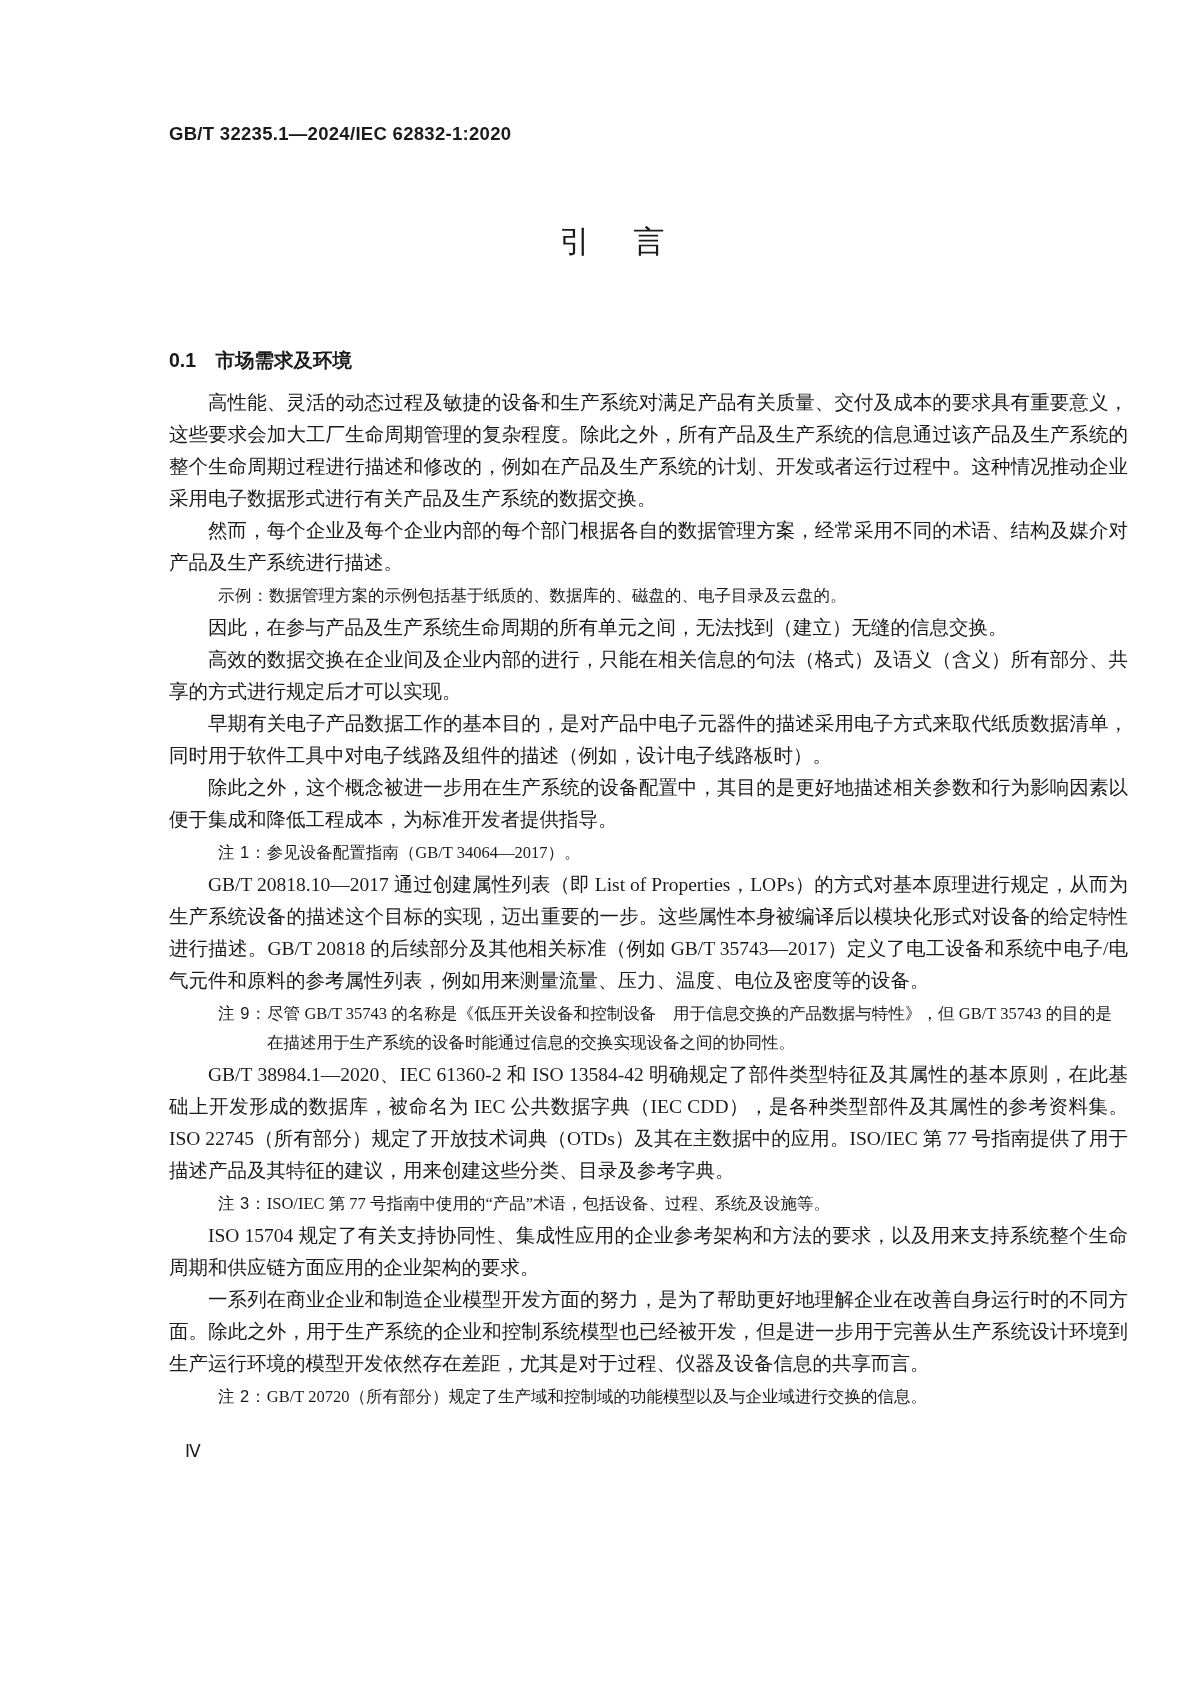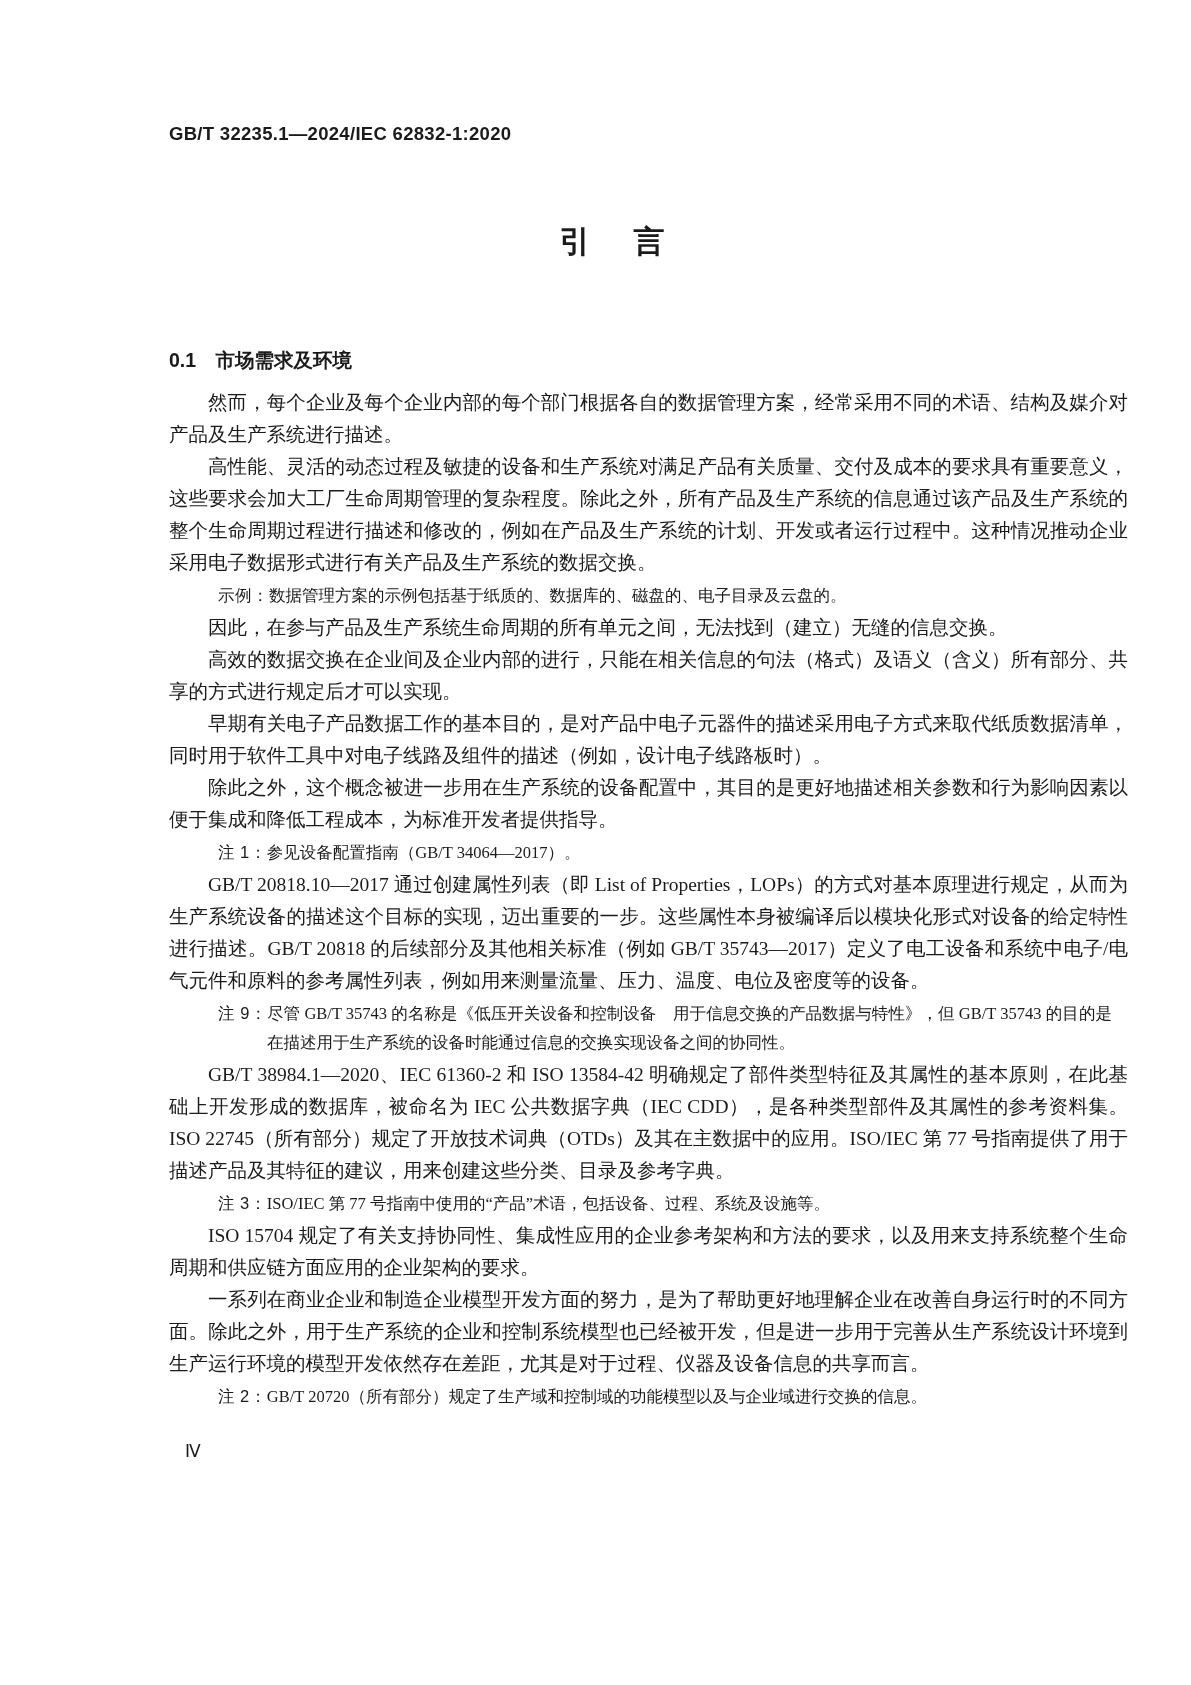--- a/index.html
+++ b/index.html
@@ -23,21 +23,21 @@
     font-family: "Liberation Sans", "DejaVu Sans", sans-serif;
     font-weight: 700;
     font-size: 18.5px;
     letter-spacing: 0.3px;
     line-height: 24px;
   }
   .doc-title {
     margin: 76px 0 84px 0;
     text-align: center;
     font-family: "Liberation Sans", "DejaVu Sans", sans-serif;
-    font-weight: 700;
+    font-weight: 400;
     font-size: 31px;
     letter-spacing: 6px;
     line-height: 40px;
   }
   .doc-body { width: 959px; }
   .heading {
     font-family: "Liberation Sans", "DejaVu Sans", sans-serif;
     font-weight: 700;
     font-size: 19.5px;
     line-height: 28px;
@@ -73,22 +73,22 @@
 </head>
 <body>
 
 <div class="page">
   <div class="doc-header">GB/T 32235.1—2024/IEC 62832-1:2020</div>
 
   <h1 class="doc-title">引　言</h1>
 
   <div class="doc-body">
       <div class="heading">0.1　市场需求及环境</div>
+      <div class="para">高性能、灵活的动态过程及敏捷的设备和生产系统对满足产品有关质量、交付及成本的要求具有重要意义，这些要求会加大工厂生命周期管理的复杂程度。除此之外，所有产品及生产系统的信息通过该产品及生产系统的整个生命周期过程进行描述和修改的，例如在产品及生产系统的计划、开发或者运行过程中。这种情况推动企业采用电子数据形式进行有关产品及生产系统的数据交换。</div>
       <div class="para">然而，每个企业及每个企业内部的每个部门根据各自的数据管理方案，经常采用不同的术语、结构及媒介对产品及生产系统进行描述。</div>
-      <div class="para">高性能、灵活的动态过程及敏捷的设备和生产系统对满足产品有关质量、交付及成本的要求具有重要意义，这些要求会加大工厂生命周期管理的复杂程度。除此之外，所有产品及生产系统的信息通过该产品及生产系统的整个生命周期过程进行描述和修改的，例如在产品及生产系统的计划、开发或者运行过程中。这种情况推动企业采用电子数据形式进行有关产品及生产系统的数据交换。</div>
       <div class="example"><span class="label">示例：</span>数据管理方案的示例包括基于纸质的、数据库的、磁盘的、电子目录及云盘的。</div>
       <div class="para">因此，在参与产品及生产系统生命周期的所有单元之间，无法找到（建立）无缝的信息交换。</div>
       <div class="para">高效的数据交换在企业间及企业内部的进行，只能在相关信息的句法（格式）及语义（含义）所有部分、共享的方式进行规定后才可以实现。</div>
       <div class="para">早期有关电子产品数据工作的基本目的，是对产品中电子元器件的描述采用电子方式来取代纸质数据清单，同时用于软件工具中对电子线路及组件的描述（例如，设计电子线路板时）。</div>
       <div class="para">除此之外，这个概念被进一步用在生产系统的设备配置中，其目的是更好地描述相关参数和行为影响因素以便于集成和降低工程成本，为标准开发者提供指导。</div>
       <div class="note"><span class="label">注 1：</span>参见设备配置指南（GB/T 34064—2017）。</div>
       <div class="para">GB/T 20818.10—2017 通过创建属性列表（即 List of Properties，LOPs）的方式对基本原理进行规定，从而为生产系统设备的描述这个目标的实现，迈出重要的一步。这些属性本身被编译后以模块化形式对设备的给定特性进行描述。GB/T 20818 的后续部分及其他相关标准（例如 GB/T 35743—2017）定义了电工设备和系统中电子/电气元件和原料的参考属性列表，例如用来测量流量、压力、温度、电位及密度等的设备。</div>
       <div class="note"><span class="label">注 9：</span>尽管 GB/T 35743 的名称是《低压开关设备和控制设备　用于信息交换的产品数据与特性》，但 GB/T 35743 的目的是在描述用于生产系统的设备时能通过信息的交换实现设备之间的协同性。</div>
       <div class="para">GB/T 38984.1—2020、IEC 61360-2 和 ISO 13584-42 明确规定了部件类型特征及其属性的基本原则，在此基础上开发形成的数据库，被命名为 IEC 公共数据字典（IEC CDD），是各种类型部件及其属性的参考资料集。ISO 22745（所有部分）规定了开放技术词典（OTDs）及其在主数据中的应用。ISO/IEC 第 77 号指南提供了用于描述产品及其特征的建议，用来创建这些分类、目录及参考字典。</div>
       <div class="note"><span class="label">注 3：</span>ISO/IEC 第 77 号指南中使用的“产品”术语，包括设备、过程、系统及设施等。</div>

